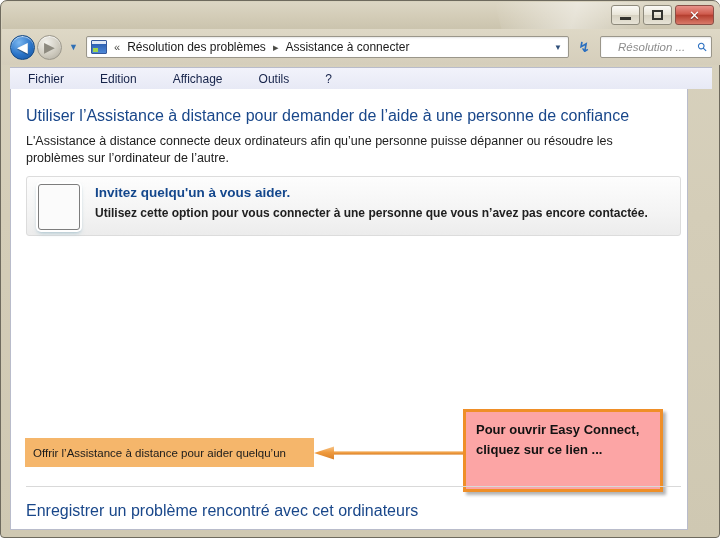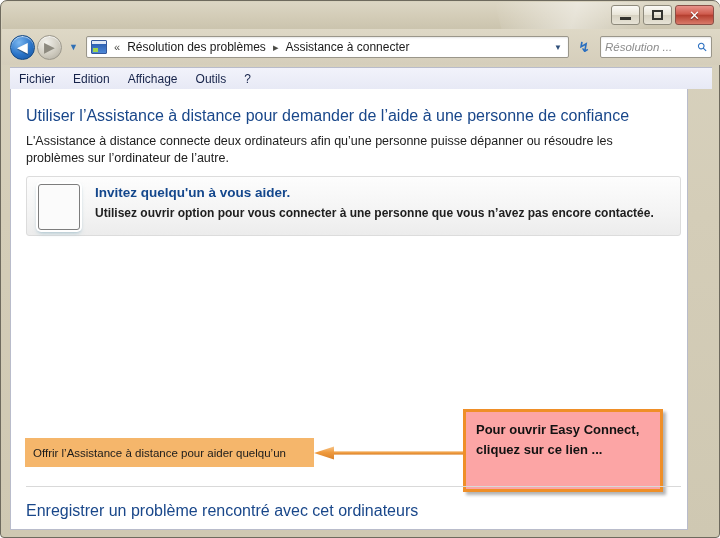--- a/index.html
+++ b/index.html
@@ -107,36 +107,37 @@
     display:flex;align-items:center;justify-content:center;
     color:#2a6fc0;font-size:14px;font-weight:bold;
     border:1px solid transparent;border-radius:2px;
   }
   #search-box{
     width:112px;height:22px;margin-left:4px;margin-right:8px;
     box-sizing:border-box;background:#ffffff;
     border:1px solid #9a968a;border-radius:2px;
     display:flex;align-items:center;padding:0 4px;
     box-shadow:inset 0 1px 2px rgba(0,0,0,.10);
+    text-align:center;
   }
   #search-placeholder{
     flex:1;font-size:11.5px;font-style:italic;color:#8d8d8d;white-space:nowrap;overflow:hidden;
   }
   #search-icon{color:#2a6fc0;font-size:12px;transform:rotate(-45deg);}
 
   
   #menubar{
     position:absolute;left:9px;top:66px;width:702px;height:22px;
     background:linear-gradient(180deg,#f2f3fb 0%,#e7e9f5 100%);
     border-top:1px solid #b9bccb;
     display:flex;align-items:center;
     box-sizing:border-box;
   }
   .menuitem{
-    font-size:12px;color:#16234a;padding:3px 9px;white-space:nowrap;
+    font-size:12px;color:#16234a;padding:3px 18px;white-space:nowrap;
   }
 
   
   #content{
     position:absolute;left:9px;top:88px;width:678px;height:441px;
     background:#ffffff;border:1px solid #b9bccb;border-top:none;
     box-sizing:border-box;overflow:hidden;
   }
   #h1{
     position:absolute;left:15px;top:18px;width:660px;
@@ -269,21 +270,21 @@
 
   <div id="content">
 
     <div id="h1">Utiliser l’Assistance à distance pour demander de l’aide à une personne de confiance</div>
 
     <div id="intro">L'Assistance à distance connecte deux ordinateurs afin qu’une personne puisse dépanner ou résoudre les problèmes sur l’ordinateur de l’autre.</div>
 
     <div id="option-panel">
       <div id="option-icon"></div>
       <div id="option-title">Invitez quelqu'un à vous aider.</div>
-      <div id="option-desc">Utilisez ouvrir option pour vous connecter à une personne que vous n’avez pas encore contactée.</div>
+      <div id="option-desc">Utilisez cette option pour vous connecter à une personne que vous n’avez pas encore contactée.</div>
     </div>
 
     <div id="offer-link-highlight">
       <span id="offer-link-label">Offrir l’Assistance à distance pour aider quelqu’un</span>
     </div>
 
     <svg id="callout-arrow" viewBox="0 0 150 14">
       <defs>
         <linearGradient id="arrGrad" x1="0" y1="0" x2="0" y2="1">
           <stop offset="0%" stop-color="#f6c489"></stop>

